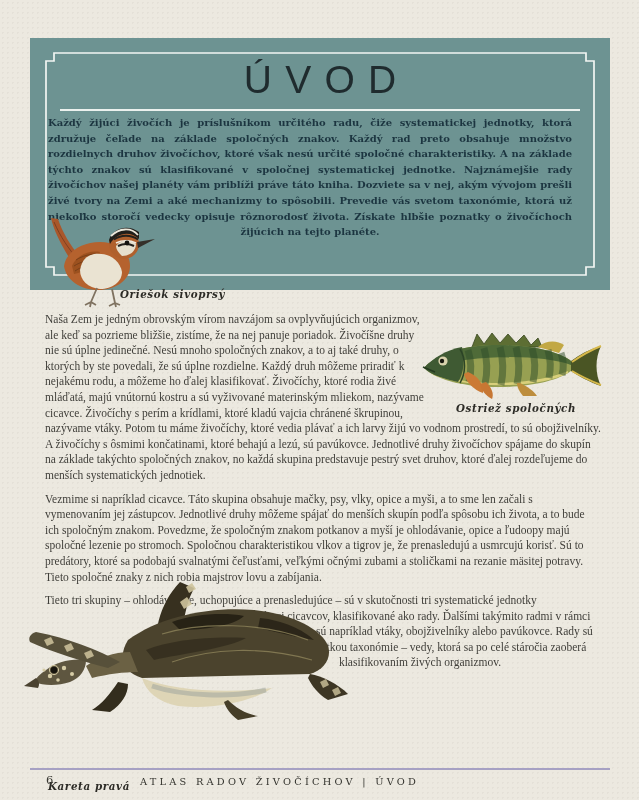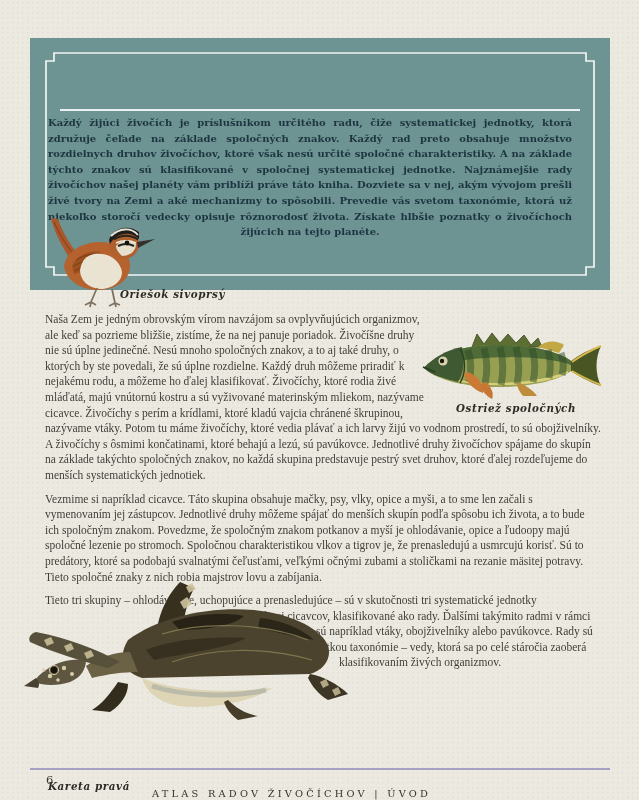--- a/index.html
+++ b/index.html
@@ -69,34 +69,35 @@
   
   .footer-rule{
     position:absolute;left:30px;top:768px;width:580px;height:2px;
     background:#a6a1c3;
   }
   .page-number{
     position:absolute;left:46px;top:773px;margin:0;
     font-family:"DejaVu Serif", serif;font-size:11.5px;color:#3a3a34;
   }
   .footer-text{
-    position:absolute;left:140px;top:776px;margin:12px;
+    position:absolute;left:140px;top:776px;margin:0;
     font-family:"DejaVu Serif", serif;font-size:9.8px;
     letter-spacing:0.33em;color:#33332d;
   }
 </style>
 </head>
 <body>
 
 <div class="page">
 
   <section class="intro-box">
     <svg class="frame" width="580" height="252" viewBox="0 0 580 252">
       <path d="M24,15 L556,15 L556,23 L564,23 L564,229 L556,229 L556,237 L24,237 L24,229 L16,229 L16,23 L24,23 Z" fill="none" stroke="#f2f6f3" stroke-width="1.7"></path>
     </svg>
+    <h1 class="intro-title">ÚVOD</h1>
     <div class="title-rule"></div>
     <p class="intro-text">Každý žijúci živočích je príslušníkom určitého radu, čiže systematickej jednotky, ktorá združuje čeľade na základe spoločných znakov. Každý rad preto obsahuje množstvo rozdielnych druhov živočíchov, ktoré však nesú určité spoločné charakteristiky. A na základe týchto znakov sú klasifikované v spoločnej systematickej jednotke. Najznámejšie rady živočíchov našej planéty vám priblíži práve táto kniha. Dozviete sa v nej, akým vývojom prešli živé tvory na Zemi a aké mechanizmy to spôsobili. Prevedie vás svetom taxonómie, ktorá už niekoľko storočí vedecky opisuje rôznorodosť života. Získate hlbšie poznatky o živočíchoch žijúcich na tejto planéte.</p>
   </section>
 
   <svg class="illus illus-bird" width="118" height="98" viewBox="0 0 118 98">
     <path d="M30,52 C22,40 12,22 9,8 L16,9 C21,24 31,40 41,50 Z" fill="#a9572b"></path>
     <path d="M12,12 C18,26 27,40 36,49" stroke="#7e3f1f" stroke-width="1" fill="none"></path>
     <path d="M22,56 C24,42 40,32 58,32 C76,32 88,42 88,56 C88,70 74,80 56,80 C38,80 24,70 22,56 Z" fill="#b5622e"></path>
     <path d="M30,56 C34,46 46,40 58,42 C54,54 44,62 32,64 Z" fill="#9c511f"></path>
     <path d="M34,50 C40,46 48,44 54,44 M32,56 C38,52 46,50 52,50 M33,61 C39,57 45,55 50,55" stroke="#6f3a16" stroke-width="0.8" fill="none"></path>

